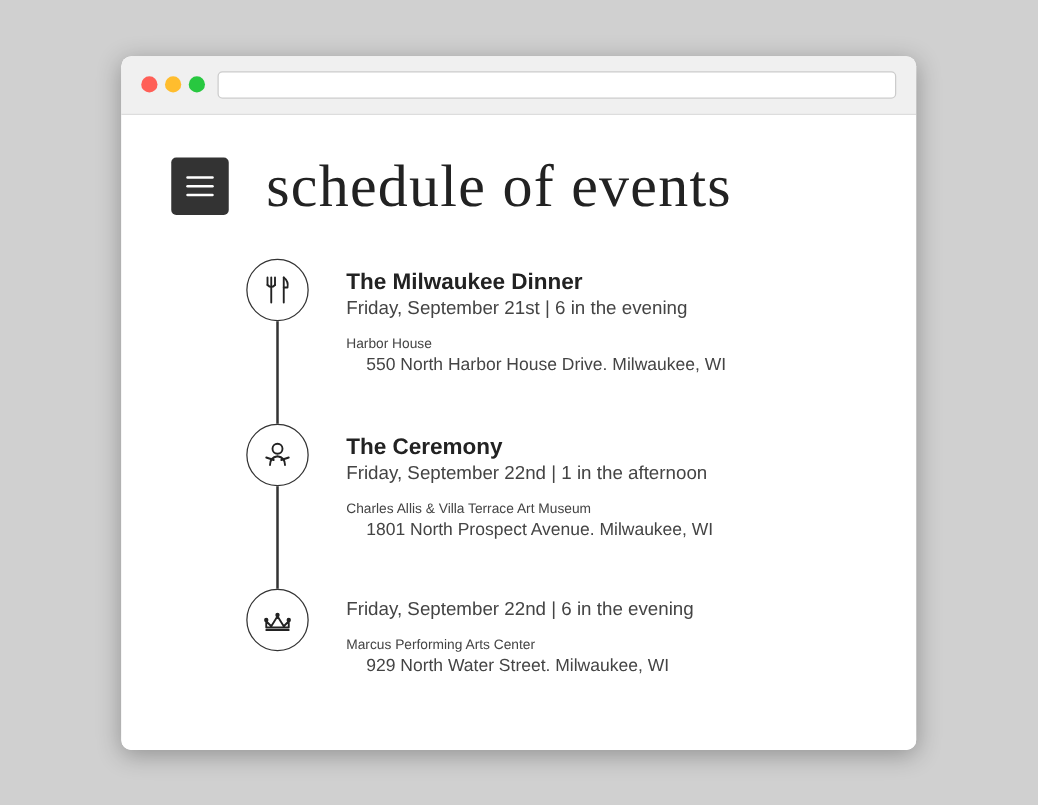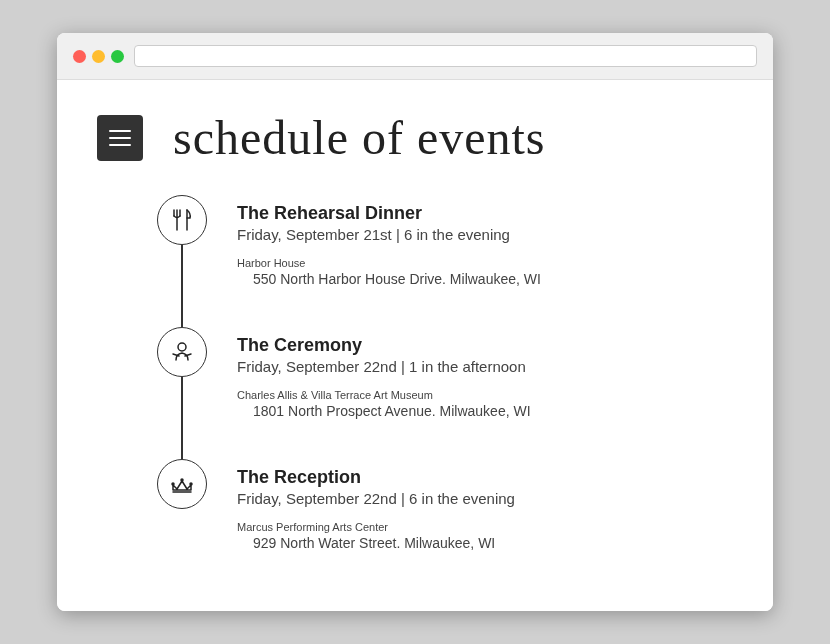--- a/index.html
+++ b/index.html
@@ -7,21 +7,21 @@
     body {
       background: #d0d0d0;
       display: flex;
       justify-content: center;
       align-items: center;
       min-height: 100vh;
       font-family: 'Georgia', serif;
     }
 
     .browser-window {
-      width: 716px;
+      width: 636px;
       background: #fff;
       border-radius: 8px;
       box-shadow: 0 4px 20px rgba(0,0,0,0.3);
       overflow: hidden;
     }
 
     .browser-chrome {
       background: #f0f0f0;
       padding: 12px 16px;
       display: flex;
@@ -217,21 +217,21 @@
               <line x1="12" y1="4" x2="12" y2="10"></line>
               <path d="M6 10 Q9 13 12 10"></path>
 
               <line x1="19" y1="4" x2="19" y2="24"></line>
               <path d="M19 4 Q23 7 22 12 L19 12"></path>
             </svg>
           </div>
           <div class="connector-line"></div>
         </div>
         <div class="event-info">
-          <div class="event-title">The Rehearsal Dinner</div>
+          <div class="event-title">The Milwaukee Dinner</div>
           <div class="event-datetime">Friday, September 21st | 6 in the evening</div>
           <div class="event-venue">Harbor House</div>
           <div class="event-address">550 North Harbor House Drive. Milwaukee, WI</div>
         </div>
       </div>
 
       <div class="timeline-item">
         <div class="timeline-left">
           <div class="event-icon">
 
@@ -265,21 +265,20 @@
               <line x1="5" y1="22" x2="23" y2="22"></line>
 
               <circle cx="5" cy="14" r="1" fill="#222"></circle>
               <circle cx="14" cy="10" r="1" fill="#222"></circle>
               <circle cx="23" cy="14" r="1" fill="#222"></circle>
             </svg>
           </div>
 
         </div>
         <div class="event-info">
-          <div class="event-title">The Reception</div>
           <div class="event-datetime">Friday, September 22nd | 6 in the evening</div>
           <div class="event-venue">Marcus Performing Arts Center</div>
           <div class="event-address">929 North Water Street. Milwaukee, WI</div>
         </div>
       </div>
 
     </div>
   </div>
 </div>
 

